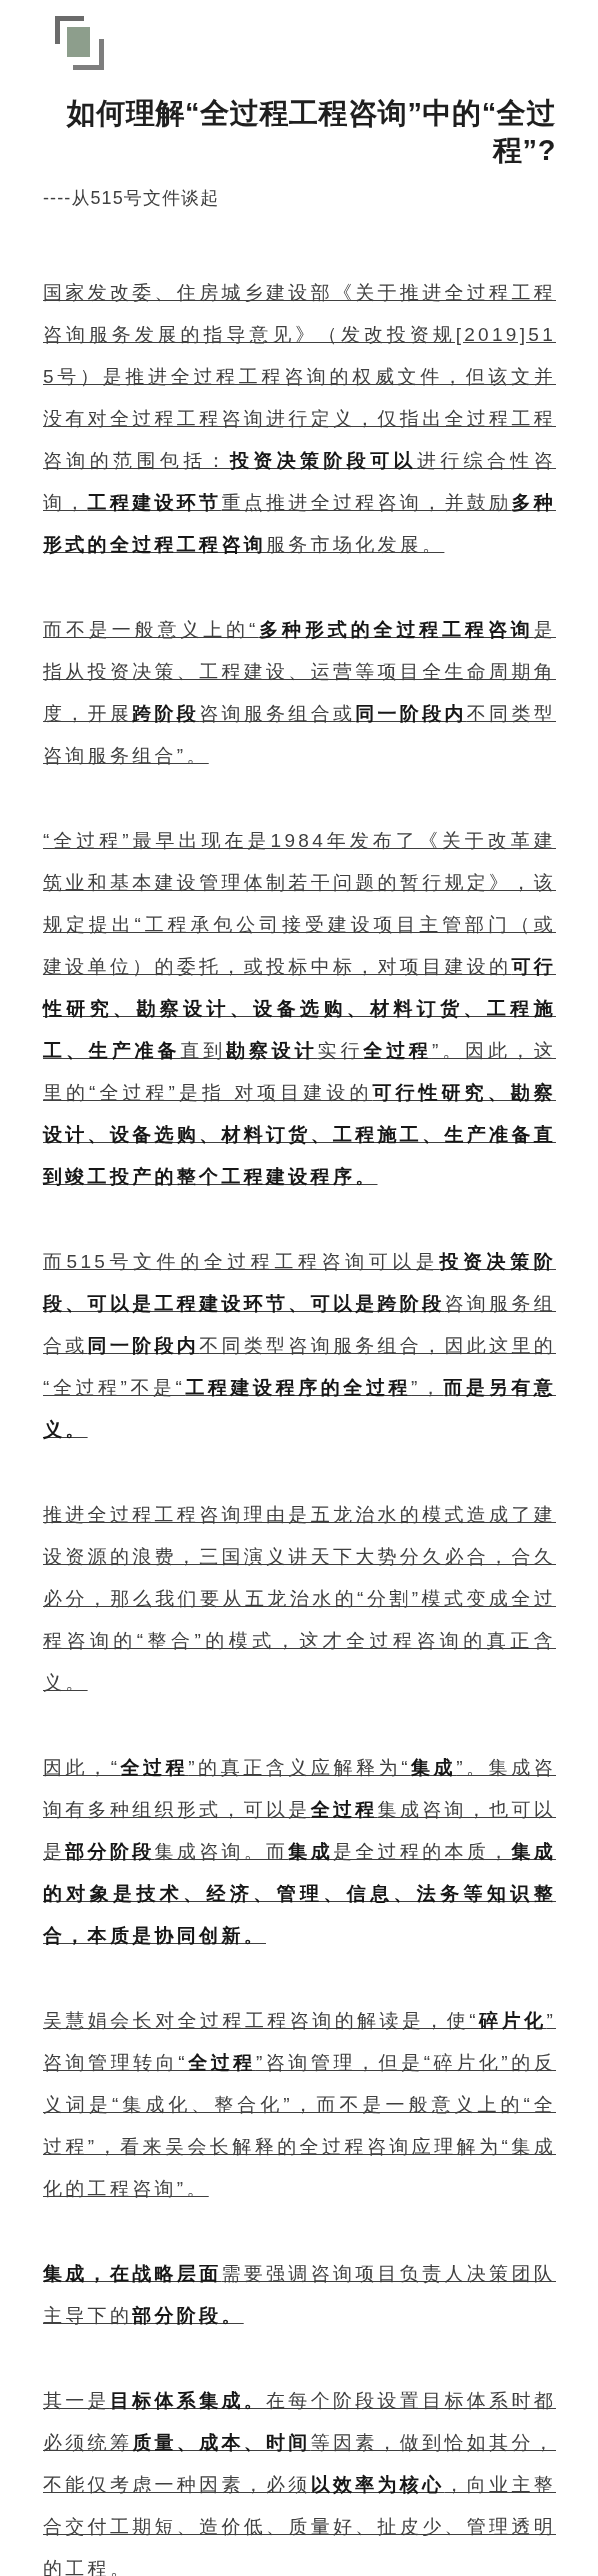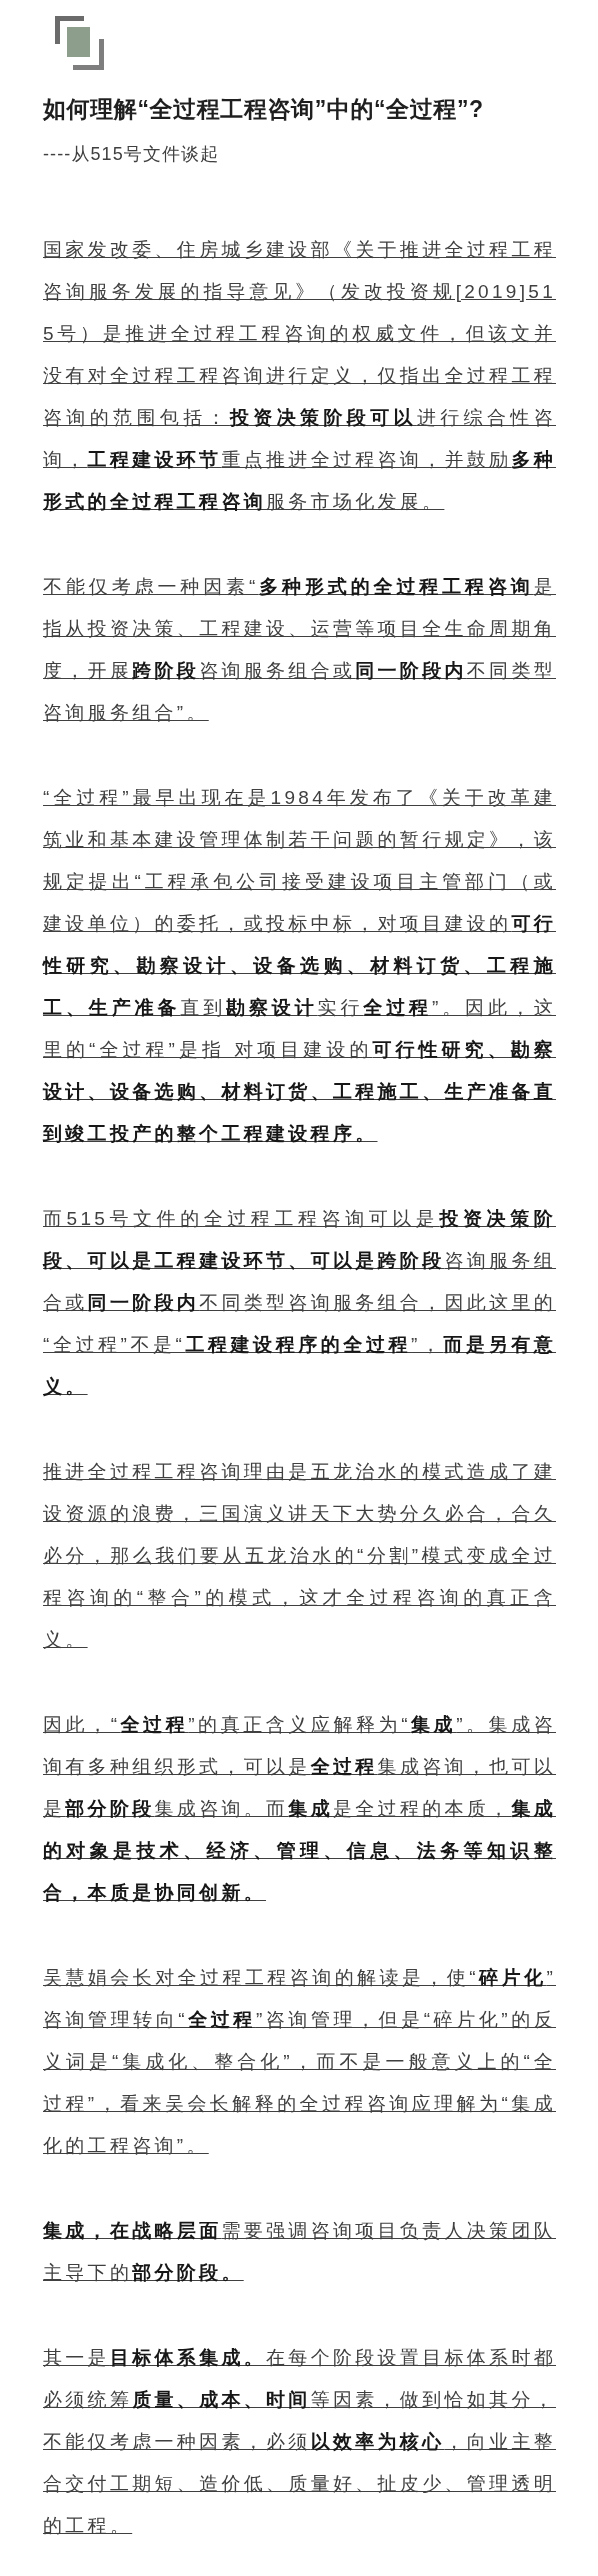--- a/index.html
+++ b/index.html
@@ -35,25 +35,25 @@
   .logo .br-br {
     position: absolute; left: 18px; top: 23px;
     width: 31px; height: 31px;
     border-bottom: 5px solid #7e7e7e;
     border-right: 5px solid #7e7e7e;
     box-sizing: border-box;
   }
   
   h1.title {
     margin: 24.4px 0 0 0;
-    font-size: 23px;
+    font-size: 29px;
     line-height: 1.25;
     font-weight: 700;
     letter-spacing: 0.6px;
-    text-align: left;
+    text-align: right;
     color: var(--title, #1f1f1f);
   }
   .subtitle {
     margin-top: 20px;
     padding-right: 20px;
     font-size: 18px;
     line-height: 1.2;
     font-weight: 400;
     letter-spacing: 1.1px;
     color: var(--text, #3d3d3d);
@@ -86,21 +86,21 @@
     <span class="green" style="background: rgb(141, 158, 140);"></span>
     <span class="br-br" style="border-color: rgb(126, 126, 126);"></span>
   </div>
 
   <h1 class="title">如何理解“全过程工程咨询”中的“全过程”?</h1>
 
   <div class="subtitle">----从515号文件谈起</div>
 
   <div class="article" id="article">
       <p class="para"><span>国家发改委、住房城乡建设部《关于推进全过程工程咨询服务发展的指导意见》（发改投资规[2019]515号）是推进全过程工程咨询的权威文件，但该文并没有对全过程工程咨询进行定义，仅指出全过程工程咨询的范围包括：</span><span class="b">投资决策阶段可以</span><span>进行综合性咨询，</span><span class="b">工程建设环节</span><span>重点推进全过程咨询，并鼓励</span><span class="b">多种形式的全过程工程咨询</span><span>服务市场化发展。</span></p>
-      <p class="para"><span>不能仅考虑一种因素“</span><span class="b">多种形式的全过程工程咨询</span><span>是指从投资决策、工程建设、运营等项目全生命周期角度，开展</span><span class="b">跨阶段</span><span>咨询服务组合或</span><span class="b">同一阶段内</span><span>不同类型咨询服务组合”。</span></p>
+      <p class="para"><span>而不是一般意义上的“</span><span class="b">多种形式的全过程工程咨询</span><span>是指从投资决策、工程建设、运营等项目全生命周期角度，开展</span><span class="b">跨阶段</span><span>咨询服务组合或</span><span class="b">同一阶段内</span><span>不同类型咨询服务组合”。</span></p>
       <p class="para"><span>“全过程”最早出现在是1984年发布了《关于改革建筑业和基本建设管理体制若干问题的暂行规定》，该规定提出“工程承包公司接受建设项目主管部门（或建设单位）的委托，或投标中标，对项目建设的</span><span class="b">可行性研究、勘察设计、设备选购、材料订货、工程施工、生产准备</span><span>直到</span><span class="b">勘察设计</span><span>实行</span><span class="b">全过程</span><span>”。因此，这里的“全过程”是指 对项目建设的</span><span class="b">可行性研究、勘察设计、设备选购、材料订货、工程施工、生产准备直到竣工投产的整个工程建设程序。</span></p>
       <p class="para"><span>而515号文件的全过程工程咨询可以是</span><span class="b">投资决策阶段、可以是工程建设环节、可以是跨阶段</span><span>咨询服务组合或</span><span class="b">同一阶段内</span><span>不同类型咨询服务组合，因此这里的“全过程”不是“</span><span class="b">工程建设程序的全过程</span><span>”，</span><span class="b">而是另有意义。</span></p>
       <p class="para"><span>推进全过程工程咨询理由是五龙治水的模式造成了建设资源的浪费，三国演义讲天下大势分久必合，合久必分，那么我们要从五龙治水的“分割”模式变成全过程咨询的“整合”的模式，这才全过程咨询的真正含义。</span></p>
       <p class="para"><span>因此，“</span><span class="b">全过程</span><span>”的真正含义应解释为“</span><span class="b">集成</span><span>”。集成咨询有多种组织形式，可以是</span><span class="b">全过程</span><span>集成咨询，也可以是</span><span class="b">部分阶段</span><span>集成咨询。而</span><span class="b">集成</span><span>是全过程的本质，</span><span class="b">集成的对象是技术、经济、管理、信息、法务等知识整合，本质是协同创新。</span></p>
       <p class="para"><span>吴慧娟会长对全过程工程咨询的解读是，使“</span><span class="b">碎片化</span><span>”咨询管理转向“</span><span class="b">全过程</span><span>”咨询管理，但是“碎片化”的反义词是“集成化、整合化”，而不是一般意义上的“全过程”，看来吴会长解释的全过程咨询应理解为“集成化的工程咨询”。</span></p>
       <p class="para"><span class="b">集成，在战略层面</span><span>需要强调咨询项目负责人决策团队主导下的</span><span class="b">部分阶段。</span></p>
       <p class="para"><span>其一是</span><span class="b">目标体系集成。</span><span>在每个阶段设置目标体系时都必须统筹</span><span class="b">质量、成本、时间</span><span>等因素，做到恰如其分，不能仅考虑一种因素，必须</span><span class="b">以效率为核心</span><span>，向业主整合交付工期短、造价低、质量好、扯皮少、管理透明的工程。</span></p>
     </div>
 </div>
 

